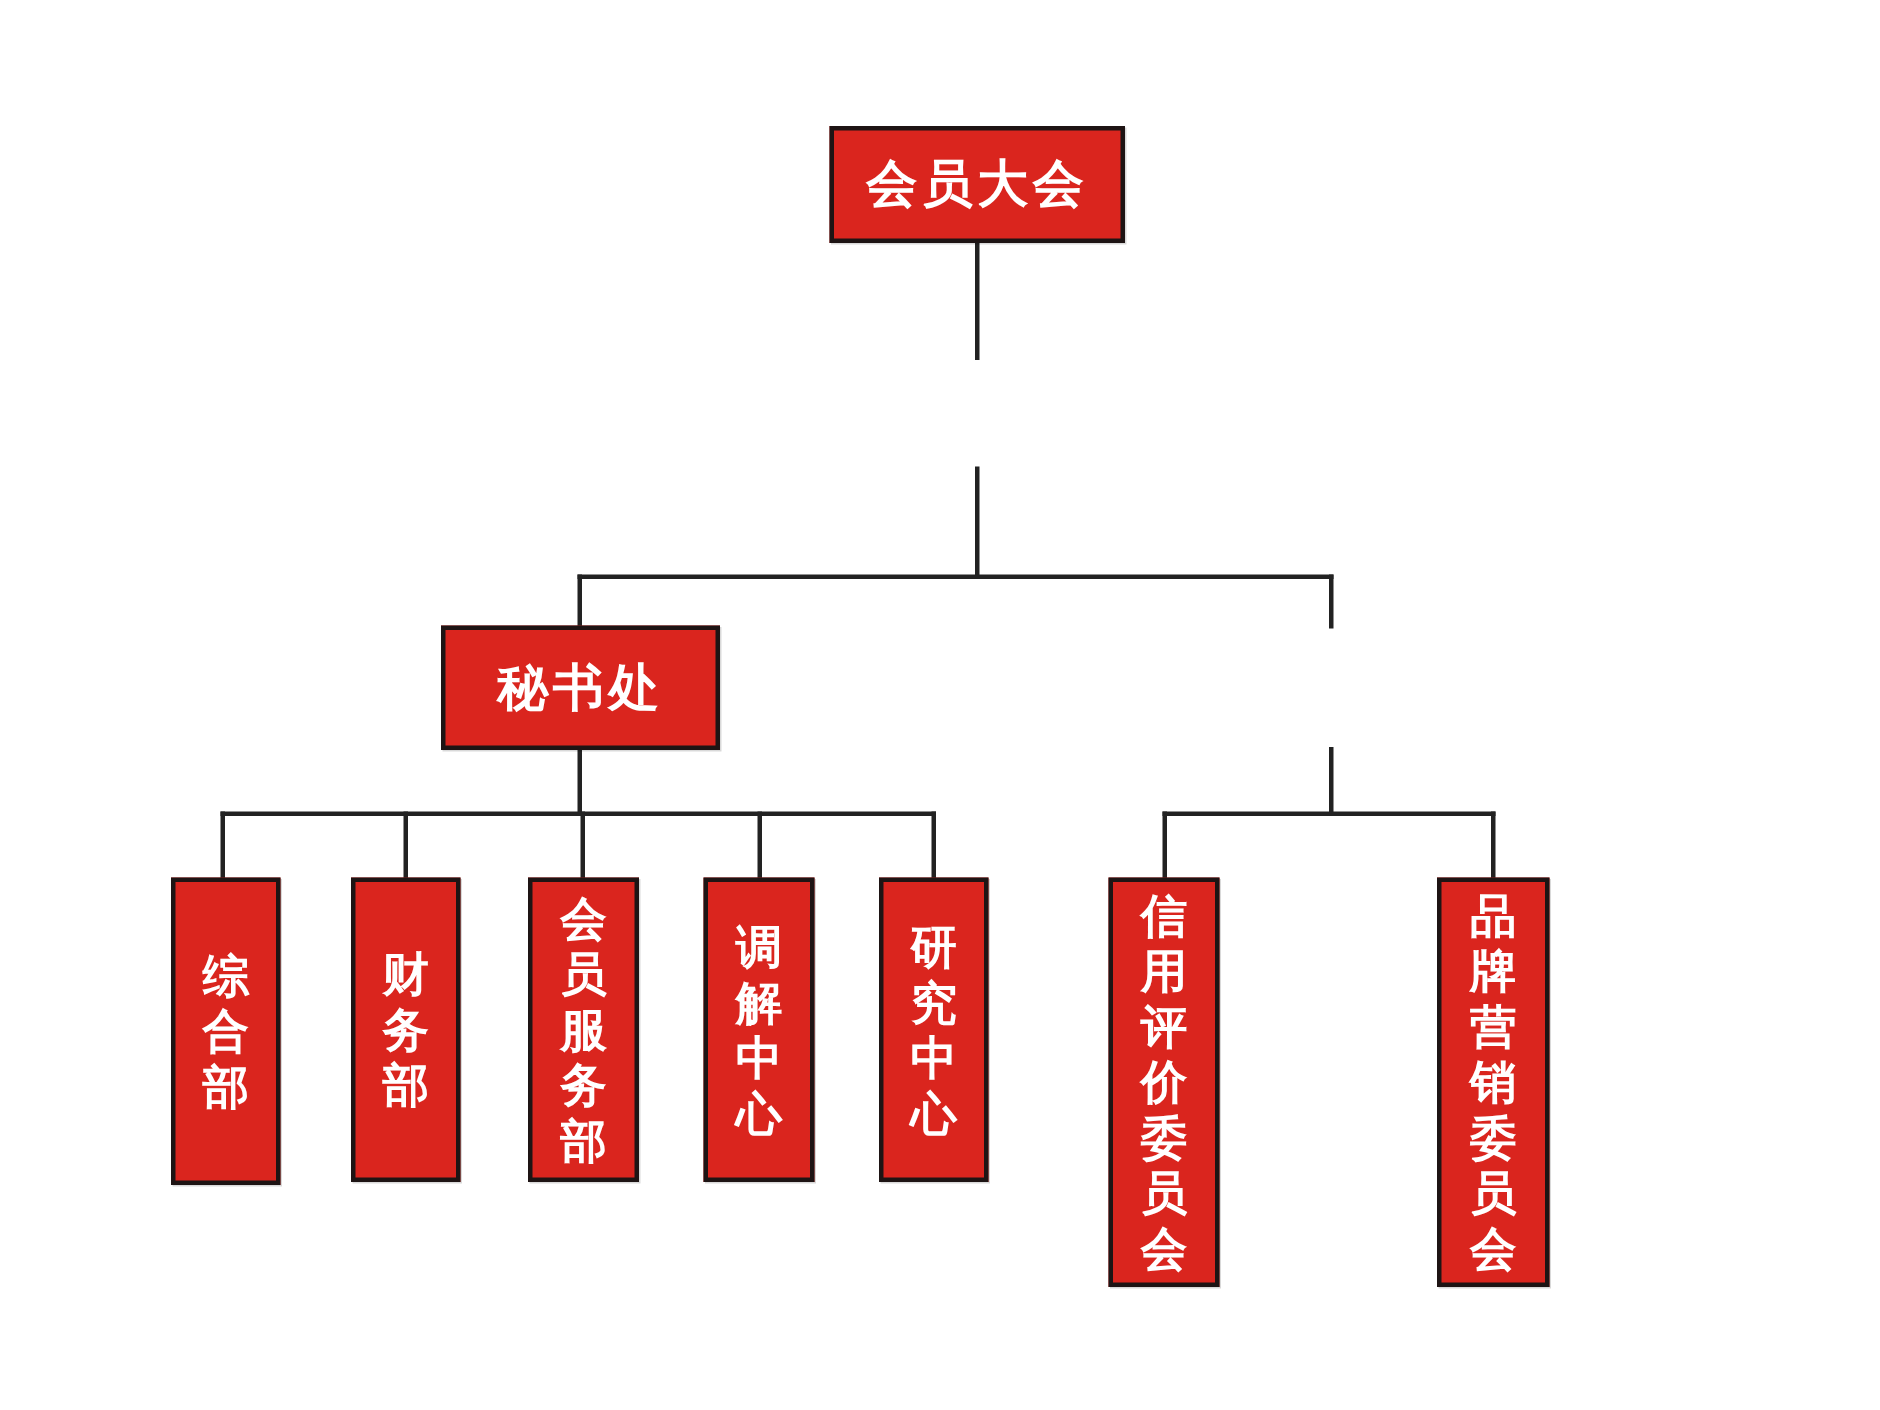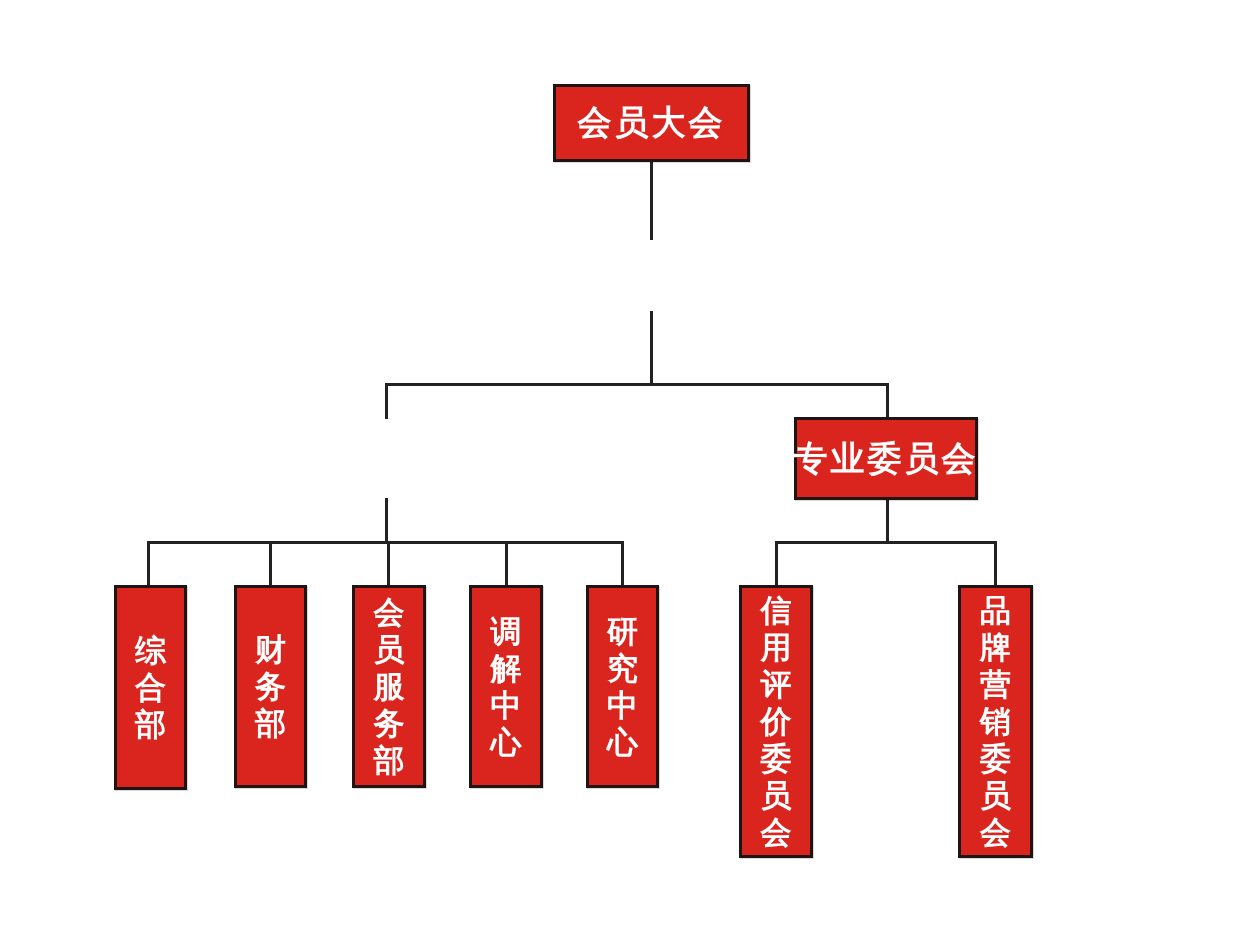--- a/index.html
+++ b/index.html
@@ -63,22 +63,22 @@
   <div class="line" style="left:886px;top:498px;width:3px;height:46px;"></div>
   <div class="line" style="left:775px;top:541px;width:222px;height:3px;"></div>
   <div class="line" style="left:775px;top:541px;width:3px;height:46px;"></div>
   <div class="line" style="left:994px;top:541px;width:3px;height:46px;"></div>
 
   <div class="node h" style="left:553px;top:84px;width:197px;height:78px;">
     <span class="lbl">会员大会</span>
   </div>
 
 
-  <div class="node h" style="left:794px;top:417px;width:184px;height:83px;">
-    <span class="lbl">专业委员会</span>
+  <div class="node h" style="left:294px;top:417px;width:186px;height:83px;">
+    <span class="lbl">秘书处</span>
   </div>
 
   <div class="node v" style="left:114px;top:585px;width:73px;height:205px;">
     <span class="lbl">综
 合
 部</span>
   </div>
   <div class="node v" style="left:234px;top:585px;width:73px;height:203px;">
     <span class="lbl">财
 务

